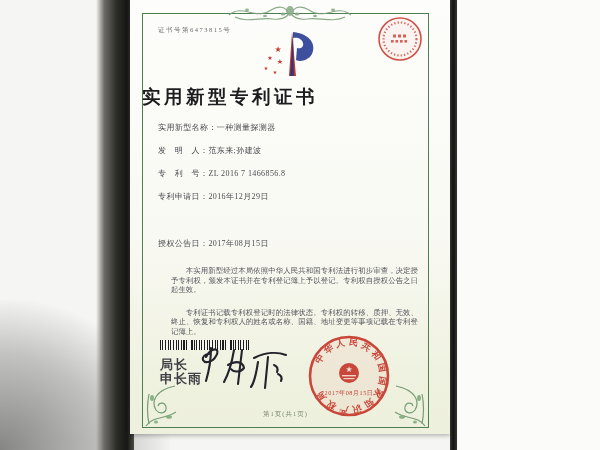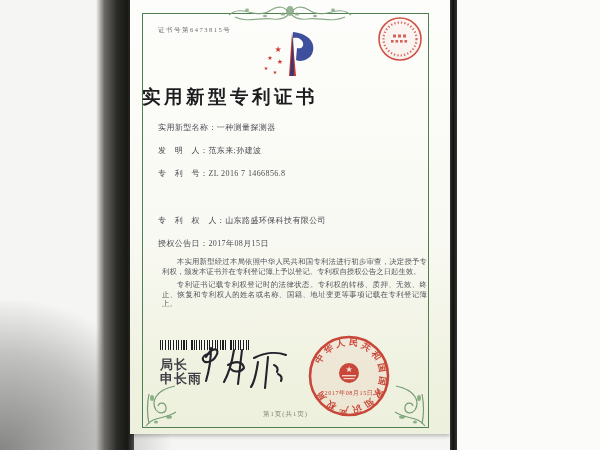--- a/index.html
+++ b/index.html
@@ -22,21 +22,21 @@
     border:1.5px solid #4f7e53;}
   .cert-no{position:absolute;left:28px;top:26px;font-size:6.5px;letter-spacing:1.5px;color:#6d6d70;}
   .ornament-top{position:absolute;left:95px;top:-3px;width:130px;height:32px;}
   .small-seal{position:absolute;left:246px;top:15px;width:48px;height:48px;opacity:.92;}
   .logo{position:absolute;left:126px;top:30px;width:68px;height:50px;}
   .title{position:absolute;left:12px;right:21px;top:84px;text-align:left;
     font-size:18.5px;font-weight:bold;letter-spacing:3.5px;color:#1d1d20;}
   .field{position:absolute;left:28px;right:24px;font-size:8px;color:#4b4b52;letter-spacing:.4px;white-space:nowrap;}
   .paras{position:absolute;left:28px;top:253px;right:19px;font-size:7.4px;line-height:9.6px;
     color:#54545b;text-align:justify;}
-  .paras p{margin:4px;text-indent:2em;}
+  .paras p{margin:13px;text-indent:2em;}
   .barcode{position:absolute;left:30px;top:340px;width:90px;height:10px;
     background:repeating-linear-gradient(90deg,#1c1c1a 0 1.5px,#f6f6f0 1.5px 2.4px,#1c1c1a 2.4px 3.4px,#f6f6f0 3.4px 5.2px,#1c1c1a 5.2px 6px,#f6f6f0 6px 7.8px);}
   .director{position:absolute;left:30px;top:358px;font-size:13px;line-height:14px;color:#3e3e44;letter-spacing:1px;font-weight:bold;}
   .signature{position:absolute;left:62px;top:341px;width:102px;height:54px;}
   .big-seal{position:absolute;left:176px;top:333px;width:86px;height:86px;opacity:.93;}
   .footer{position:absolute;left:12px;right:21px;top:410px;text-align:center;
     font-size:6.5px;letter-spacing:1px;color:#7c886f;}
   .fl{position:absolute;width:36px;height:44px;}
   .fl-left{left:13px;bottom:6px;}
   .fl-right{right:22px;bottom:6px;transform:scaleX(-1);}
@@ -98,21 +98,21 @@
         <text x="10" y="40" font-size="5">★</text>
         <text x="19" y="44" font-size="5">★</text>
       </g>
     </svg>
 
     <div class="title">实用新型专利证书</div>
 
     <div class="field" style="top:145px"><span>发　明　人：</span><span>范东来;孙建波</span></div>
     <div class="field" style="top:122px"><span>实用新型名称：</span><span>一种测量探测器</span></div>
     <div class="field" style="top:168px"><span>专　利　号：</span><span>ZL 2016 7 1466856.8</span></div>
-    <div class="field" style="top:215px"><span>专　利　权　人：</span><span>山东路盛环保科技有限公司</span></div>
+    <div class="field" style="top:191px"><span>专利申请日：</span><span>2016年12月29日</span></div>
     <div class="field" style="top:238px"><span>授权公告日：</span><span>2017年08月15日</span></div>
 
     <div class="paras">
       <p>本实用新型经过本局依照中华人民共和国专利法进行初步审查，决定授予专利权，颁发本证书并在专利登记簿上予以登记。专利权自授权公告之日起生效。</p>
       <p>专利证书记载专利权登记时的法律状态。专利权的转移、质押、无效、终止、恢复和专利权人的姓名或名称、国籍、地址变更等事项记载在专利登记簿上。</p>
     </div>
 
     <div class="barcode"></div>
 
     <div class="director">

